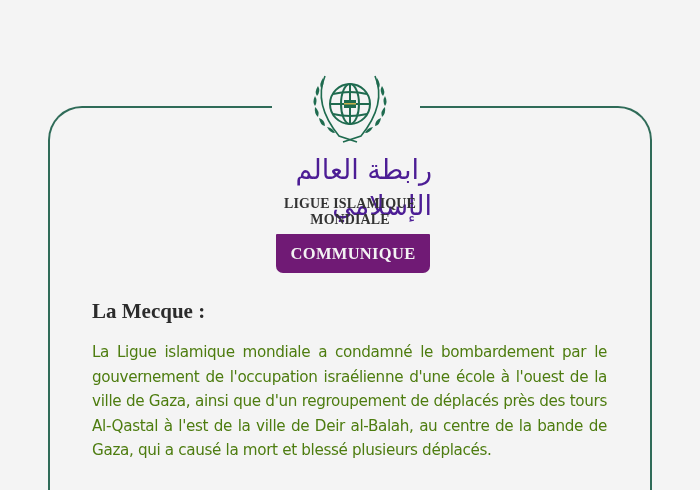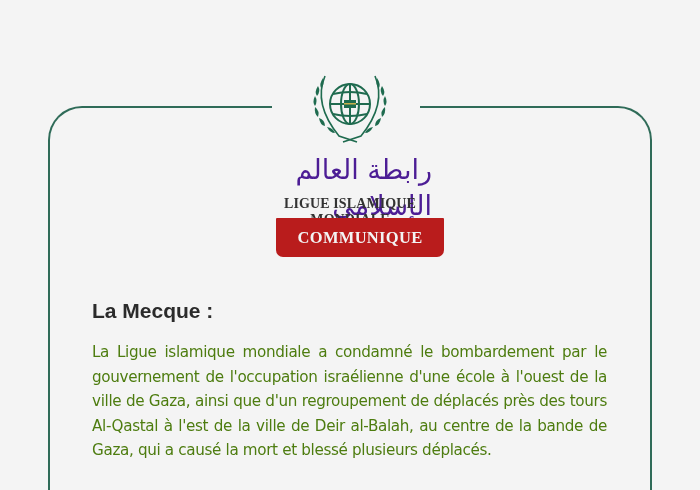--- a/index.html
+++ b/index.html
@@ -37,32 +37,32 @@
       letter-spacing: -1px; line-height: 36px;
     }
     .org-name {
       position: absolute; left: 262px; top: 196px; width: 176px;
       text-align: center;
       font-family: "Liberation Serif", serif;
       font-weight: bold; font-size: 14px; color: #333;
       letter-spacing: 0.1px;
     }
     .badge {
-      position: absolute; left: 276px; top: 218px;
-      width: 168px; height: 39px;
-      background: #b91c1c;
+      position: absolute; left: 276px; top: 234px;
+      width: 154px; height: 39px;
+      background: #701a75;
       border-radius: 1px 1px 7px 7px;
       display: flex; align-items: center; justify-content: center;
       color: #f3f3f3;
       font-family: "Liberation Serif", serif;
       font-weight: bold; font-size: 16.5px; letter-spacing: 0.3px;
     }
     .location {
       position: absolute; left: 92px; top: 299px;
-      font-family: Liberation Sans, sans-serif;
+      font-family: Liberation Serif, serif;
       font-weight: bold; font-size: 21px; color: #2b2b2b;
     }
     .body-text {
       position: absolute; left: 92px; top: 340px; width: 515px;
       font-family: "DejaVu Sans", sans-serif;
       font-size: 15.2px; line-height: 24.5px; color: #4d7c0f;
       text-align: justify; letter-spacing: -0.35px;
       word-spacing: 0px;
     }
   </style>

